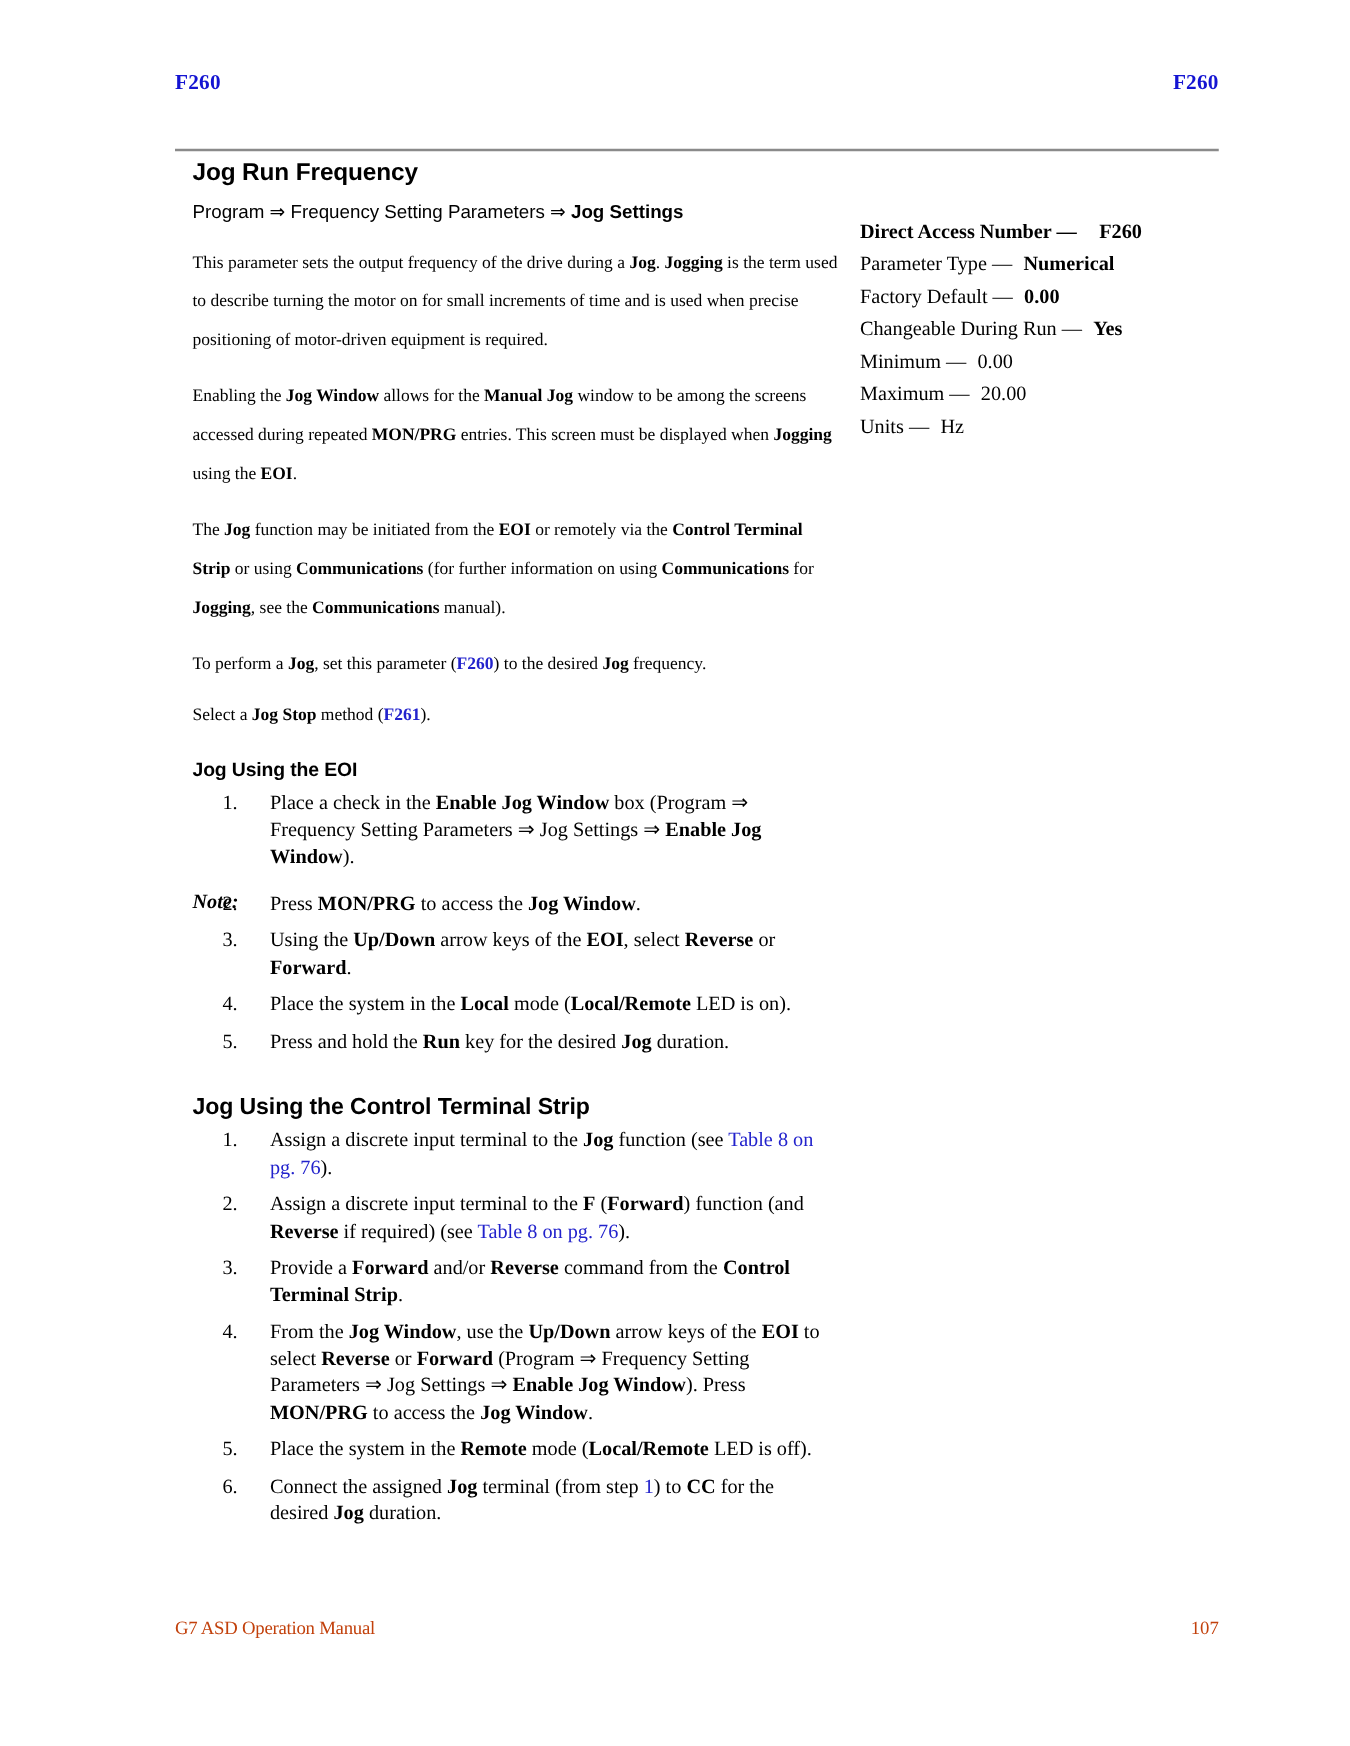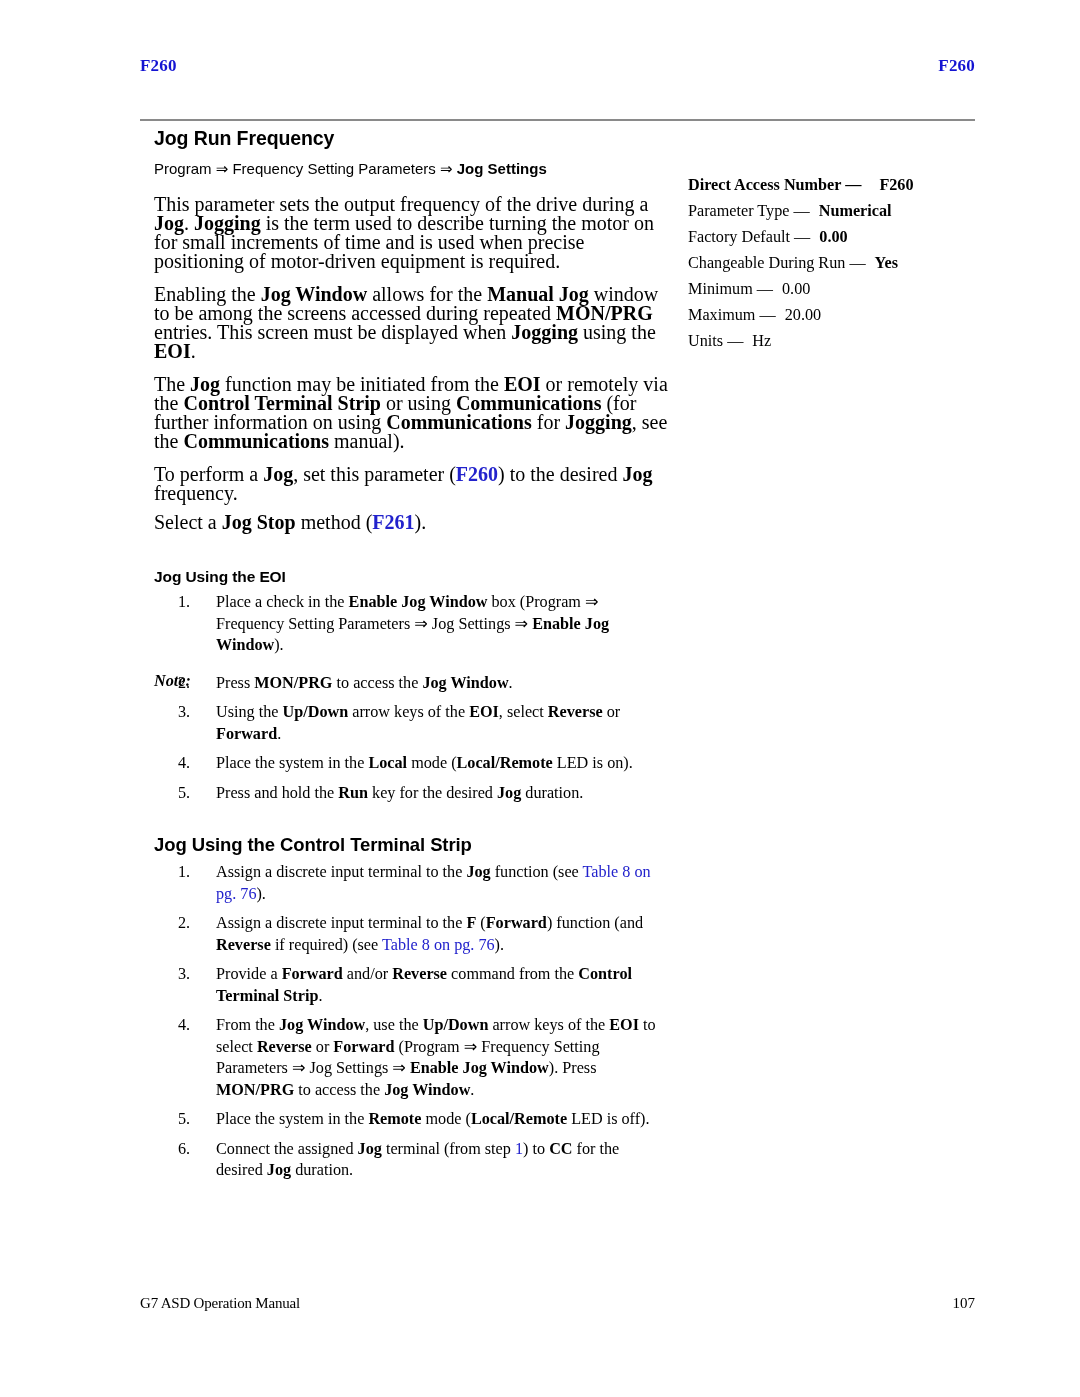--- a/index.html
+++ b/index.html
@@ -89,22 +89,22 @@
     font-size: 15px;
     margin: 0 0 17px 0;
   }
   .breadcrumb .b {
     font-weight: bold;
   }
 
   
   p.body {
     font-family: "Liberation Serif", serif;
-    font-size: 20px;
-    line-height: 19px;
+    font-size: 14px;
+    line-height: 31px;
     margin: 0 0 14px 0;
     text-align: left;
   }
   p.body.tight { margin-bottom: 10px; }
   b, .b { font-weight: bold; }
   .lnk { color: #2222cc; }
   .lnk-b { color: #2222cc; font-weight: bold; }
 
   
   ol.steps {
@@ -164,21 +164,21 @@
   .footer {
     position: absolute;
     left: 128px;
     top: 1295px;
     width: 835px;
     display: flex;
     justify-content: space-between;
     align-items: baseline;
     font-family: "Liberation Serif", serif;
     font-size: 15px;
-    color: #000000;
+    color: #c2410c;
   }
   .footer .fl { letter-spacing: -0.2px; }
 </style>
 </head>
 <body>
 
 <div class="page">
 
   <div class="runhead">
     <span class="rh">F260</span>
@@ -196,21 +196,21 @@
     </div>
 
     <div>
       <p class="body"><span>This parameter sets the output frequency of the drive during a </span><span class="b">Jog</span><span>. </span><span class="b">Jogging</span><span> is the term used to describe turning the motor on for small increments of time and is used when precise positioning of motor-driven equipment is required.</span></p>
       <p class="body"><span>Enabling the </span><span class="b">Jog Window</span><span> allows for the </span><span class="b">Manual Jog</span><span> window to be among the screens accessed during repeated </span><span class="b">MON/PRG</span><span> entries. This screen must be displayed when </span><span class="b">Jogging</span><span> using the </span><span class="b">EOI</span><span>.</span></p>
       <p class="body"><span>The </span><span class="b">Jog</span><span> function may be initiated from the </span><span class="b">EOI</span><span> or remotely via the </span><span class="b">Control Terminal Strip</span><span> or using </span><span class="b">Communications</span><span> (for further information on using </span><span class="b">Communications</span><span> for </span><span class="b">Jogging</span><span>, see the </span><span class="b">Communications</span><span> manual).</span></p>
       <p class="body tight"><span>To perform a </span><span class="b">Jog</span><span>, set this parameter (</span><span class="lnk-b">F260</span><span>) to the desired </span><span class="b">Jog</span><span> frequency.</span></p>
       <p class="body"><span>Select a </span><span class="b">Jog Stop</span><span> method (</span><span class="lnk-b">F261</span><span>).</span></p>
     </div>
 
-    <div style="margin-top:36px;">
+    <div style="margin-top:20px;">
       <h2 class="subhead">Jog Using the EOI</h2>
       <ol class="steps">
           <li><span class="num">1.</span><span><span>Place a check in the </span><span class="b">Enable Jog Window</span><span> box (Program ⇒ Frequency Setting Parameters ⇒ Jog Settings ⇒ </span><span class="b">Enable Jog Window</span><span>).</span></span></li>
         </ol>
 
       <div class="note">
         <span class="note-label">Note:</span>
       </div>
 
       <ol class="steps">

